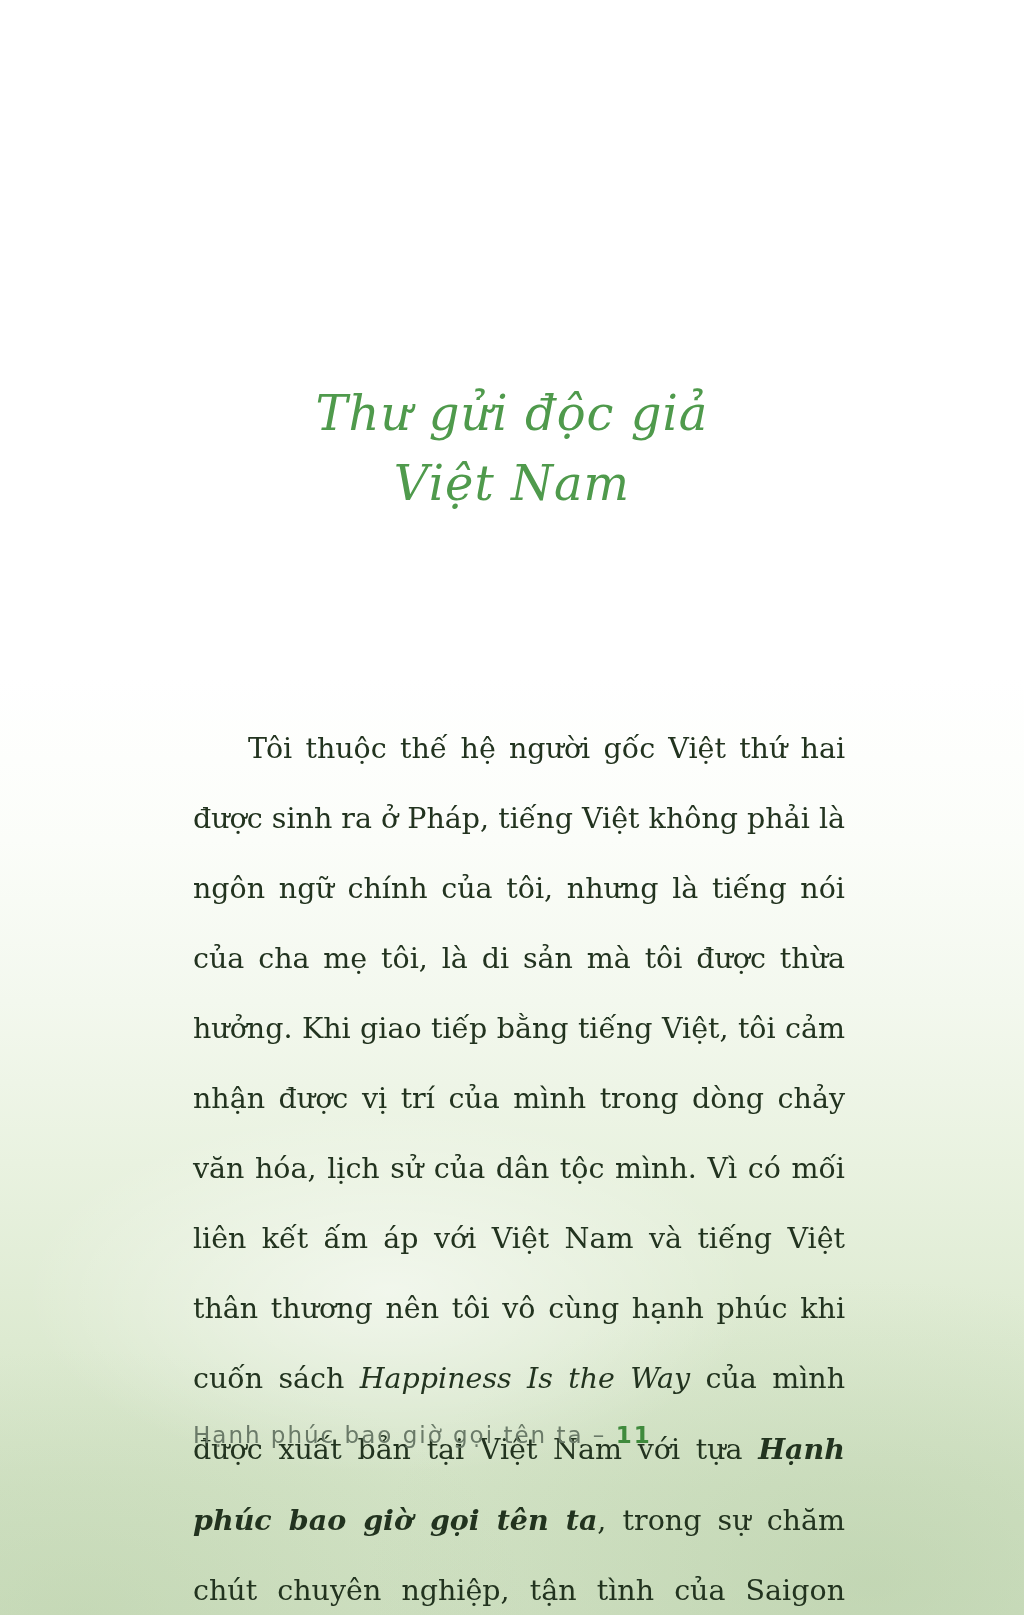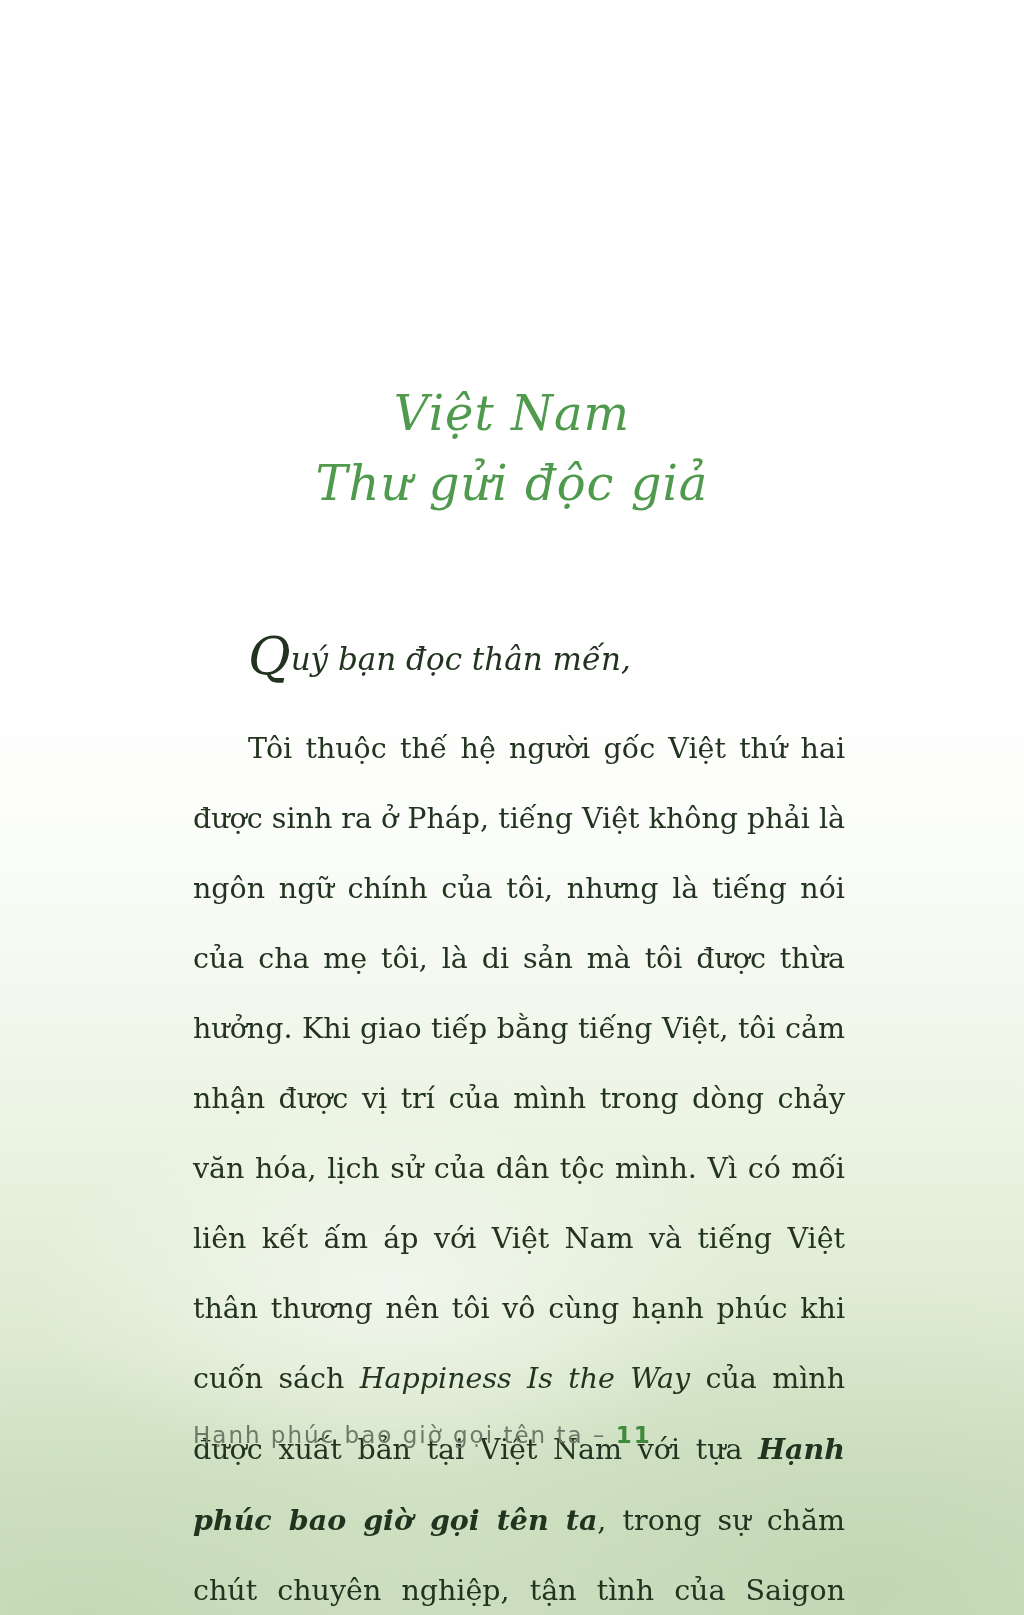--- a/index.html
+++ b/index.html
@@ -99,25 +99,24 @@
       color: var(--page-number-green, #3f8a3c);
       font-weight: bold;
     }
   </style>
 </head>
 <body>
 
 <div class="page">
 
   <div class="chapter-title">
+    <div>Thư gửi độc giả</div>
     <div>Việt Nam</div>
-    <div>Thư gửi độc giả</div>
   </div>
 
-  <p class="salutation"><span class="initial">Q</span><span>uý bạn đọc thân mến,</span></p>
 
   <p class="body-paragraph"><span>Tôi thuộc thế hệ người gốc Việt thứ hai được sinh ra ở Pháp, tiếng Việt không phải là ngôn ngữ chính của tôi, nhưng là tiếng nói của cha mẹ tôi, là di sản mà tôi được thừa hưởng. Khi giao tiếp bằng tiếng Việt, tôi cảm nhận được vị trí của mình trong dòng chảy văn hóa, lịch sử của dân tộc mình. Vì có mối liên kết ấm áp với Việt Nam và tiếng Việt thân thương nên tôi vô cùng hạnh phúc khi cuốn sách </span><em>Happiness Is the Way</em><span> của mình được xuất bản tại Việt Nam với tựa </span><span class="bold-italic">Hạnh phúc bao giờ gọi tên ta</span><span>, trong sự chăm chút chuyên nghiệp, tận tình của Saigon Books và Nhà xuất bản Văn hóa – Văn nghệ. Điều đặc biệt ở bản sách này là những</span></p>
 
   <div class="running-footer">
     <span>Hạnh phúc bao giờ gọi tên ta – </span><span class="pagenum">11</span>
   </div>
 
 </div>
 
 </body></html>

